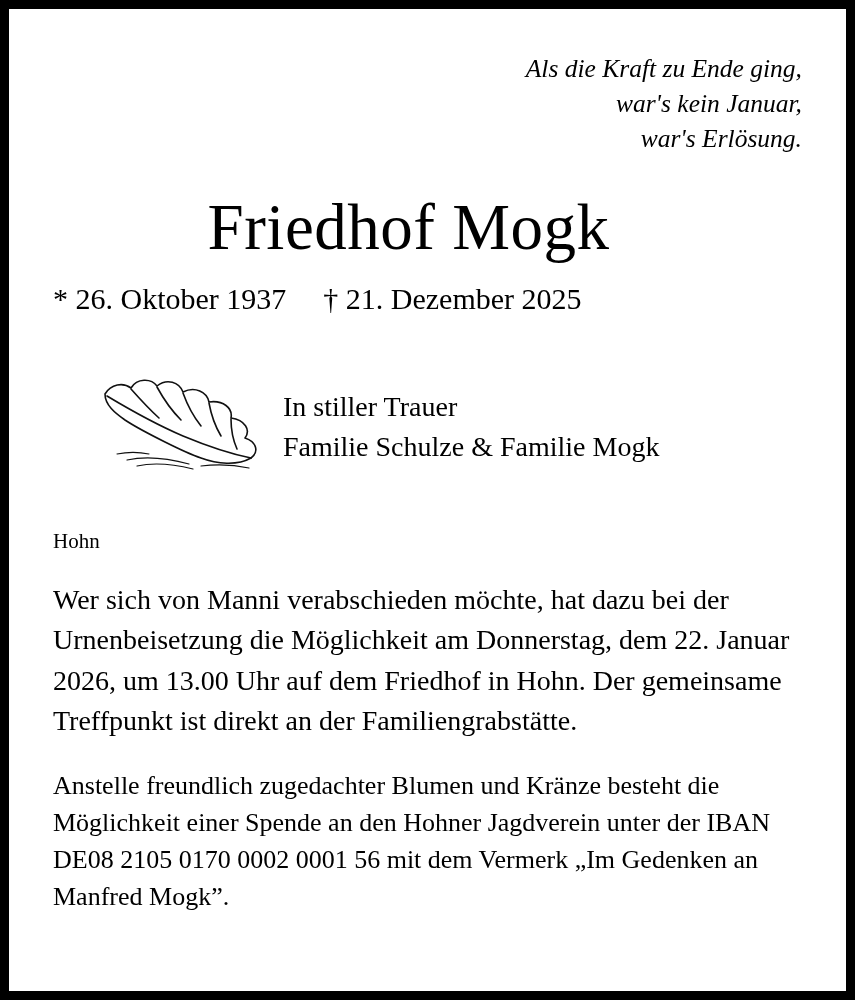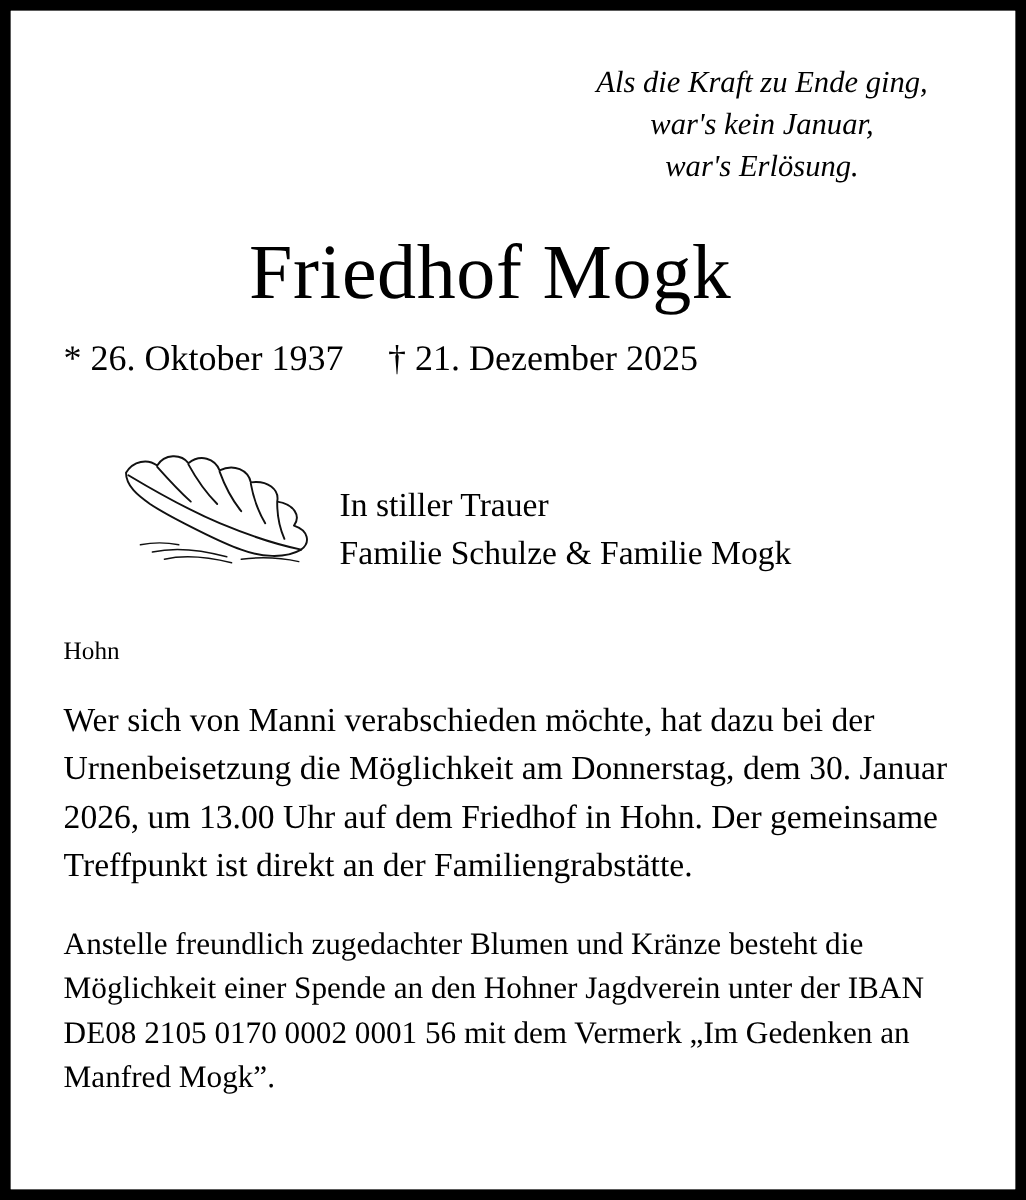--- a/index.html
+++ b/index.html
@@ -27,21 +27,21 @@
     box-sizing: border-box;
     width: 100%;
     height: 100%;
     background: #ffffff;
     padding: 34px 44px 20px 44px;
     display: block;
   }
 
   
   .epigraph {
-    text-align: center;
+    text-align: right;
     font-style: italic;
     font-size: 25.5px;
     line-height: 1.38;
     margin: 8px 0 0 0;
     padding-left: 415px;
   }
   .epigraph div { white-space: nowrap; }
 
   
   .name {
@@ -60,21 +60,21 @@
     margin: 22px 0 0 0;
     padding-right: 30px;
     white-space: nowrap;
   }
   .dates .sep { display: inline-block; width: 22px; }
   .dagger { font-size: 30px; }
 
   
   .mourn-row {
     display: flex;
-    align-items: flex-end;
+    align-items: center;
     margin-top: 48px;
   }
   .leaf {
     width: 230px;
     flex: 0 0 230px;
     padding-top: 8px;
     padding-left: 44px;
     box-sizing: border-box;
   }
   .mourn-text {
@@ -142,18 +142,18 @@
         </svg>
       </div>
       <div class="mourn-text">
         <div>In stiller Trauer</div>
         <div>Familie Schulze &amp; Familie Mogk</div>
       </div>
     </div>
 
     <div class="place">Hohn</div>
 
-    <div class="para">Wer sich von Manni verabschieden möchte, hat dazu bei der Urnenbeisetzung die Möglichkeit am Donnerstag, dem 30. Januar 2026, um 13.00 Uhr auf dem Friedhof in Hohn. Der gemeinsame Treffpunkt ist direkt an der Familiengrabstätte.</div>
+    <div class="para">Wer sich von Manni verabschieden möchte, hat dazu bei der Urnenbeisetzung die Möglichkeit am Donnerstag, dem 22. Januar 2026, um 13.00 Uhr auf dem Friedhof in Hohn. Der gemeinsame Treffpunkt ist direkt an der Familiengrabstätte.</div>
 
     <div class="para small">Anstelle freundlich zugedachter Blumen und Kränze besteht die Möglichkeit einer Spende an den Hohner Jagdverein unter der IBAN DE08 2105 0170 0002 0001 56 mit dem Vermerk „Im Gedenken an Manfred Mogk”.</div>
 
   </div>
 </div>
 
 </body></html>

